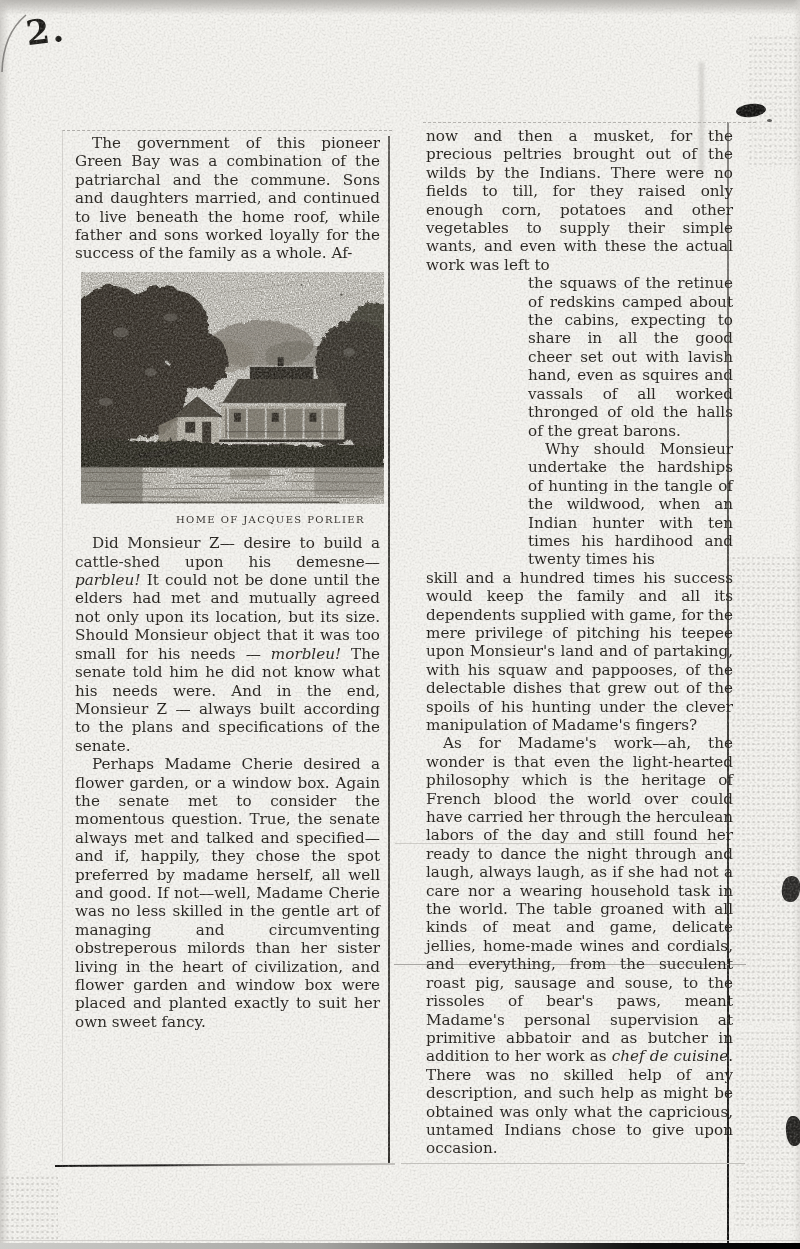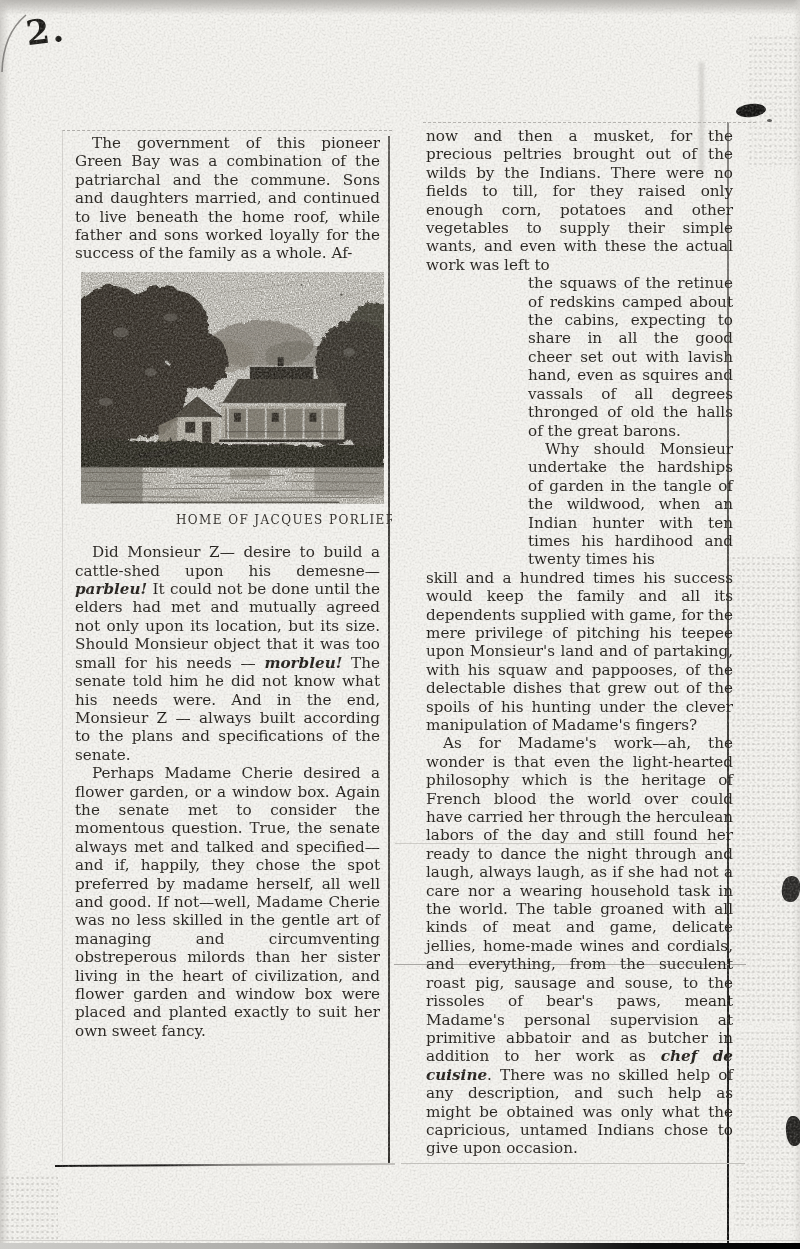--- a/index.html
+++ b/index.html
@@ -54,23 +54,23 @@
   .left-col{left:62px;top:130px;width:330px;height:1032px;
     padding:3px 12px 0 12px;box-sizing:border-box;overflow:hidden;
     border-top:1px dashed #aeaca8;border-left:1px solid #d9d7d3;}
   .right-col{left:400px;top:122px;width:333px;
     padding:4px 23px 0 3px;box-sizing:border-box;
     border-top:1px dashed #b7b5b1;margin-left:23px;}
   .narrow{margin-left:102px;width:205px;}
   
   figure{margin:9px 0 5px 6px;padding:0;}
   figure svg{display:block;}
-  figcaption{margin-top:7px;margin-bottom:14px;padding-left:95px;
-    font-size:12px;letter-spacing:1.4px;color:#2c2925;white-space:nowrap;}
-  i{font-style:italic;font-weight:bold;}
+  figcaption{margin-top:7px;margin-bottom:5px;padding-left:95px;
+    font-size:10px;letter-spacing:1.4px;color:#2c2925;white-space:nowrap;}
+  i{font-style:italic;}
 </style>
 </head>
 <body>
 
 <div class="top-edge"></div>
 <div class="left-edge"></div>
 <div class="right-edge"></div>
 <svg class="corner-arc" width="60" height="70">
   <path d="M2,66 Q3,28 26,9" fill="none" stroke="#6b6966" stroke-width="1.6" opacity="0.8"></path>
 </svg>
@@ -220,22 +220,22 @@
     <figcaption>HOME OF JACQUES PORLIER</figcaption>
   </figure>
 
   <p class="ind">Did Monsieur Z— desire to build a cattle-shed upon his demesne—<i>parbleu!</i>  It could not be done until the elders had met and mutually agreed not only upon its location, but its size. Should Monsieur object that it was too small for his needs — <i>morbleu!</i>  The senate told him he did not know what his needs were.  And in the end, Monsieur Z — always built according to the plans and specifications of the senate.</p>
   <p class="ind">Perhaps Madame Cherie desired a flower garden, or a window box.  Again the senate met to consider the momentous question.  True, the senate always met and talked and specified—and if, happily, they chose the spot preferred by madame herself, all well and good. If not—well, Madame Cherie was no less skilled in the gentle art of managing and circumventing obstreperous milords than her sister living in the heart of civilization, and flower garden and window box were placed and planted exactly to suit her own sweet fancy.</p>
 </div>
 
 <div class="column right-col">
   <p>now and then a musket, for the precious peltries brought out of the wilds by the Indians.  There were no fields to till, for they raised only enough corn, potatoes and other vegetables to supply their simple wants, and even with these the actual work was left to</p>
   <div class="narrow">
-    <p>the squaws of the retinue of redskins camped about the cabins, expecting to share in all the good cheer set out with lavish hand, even as squires and vassals of all degrees thronged of old the halls of the great barons.</p>
-    <p class="ind">Why should Monsieur undertake the hardships of garden in the tangle of the wildwood, when an Indian hunter with ten times his hardihood and twenty times his</p>
+    <p>the squaws of the retinue of redskins camped about the cabins, expecting to share in all the good cheer set out with lavish hand, even as squires and vassals of all worked thronged of old the halls of the great barons.</p>
+    <p class="ind">Why should Monsieur undertake the hardships of hunting in the tangle of the wildwood, when an Indian hunter with ten times his hardihood and twenty times his</p>
   </div>
   <p>skill and a hundred times his success would keep the family and all its dependents supplied with game, for the mere privilege of pitching his teepee upon Monsieur's land and of partaking, with his squaw and pappooses, of the delectable dishes that grew out of the spoils of his hunting under the clever manipulation of Madame's fingers?</p>
   <p class="ind">As for Madame's work—ah, the wonder is that even the light-hearted philosophy which is the heritage of French blood the world over could have carried her through the herculean labors of the day and still found her ready to dance the night through and laugh, always laugh, as if she had not a care nor a wearing household task in the world. The table groaned with all kinds of meat and game, delicate jellies, home-made wines and cordials, and everything, from the succulent roast pig, sausage and souse, to the rissoles of bear's paws, meant Madame's personal supervision at primitive abbatoir and as butcher in addition to her work as <i>chef de cuisine</i>.  There was no skilled help of any description, and such help as might be obtained was only what the capricious, untamed Indians chose to give upon occasion.</p>
 </div>
 
 <svg class="page-grain" width="800" height="1249">
   <filter id="pgrain">
     <feTurbulence type="fractalNoise" baseFrequency="0.5" numOctaves="2" seed="2"></feTurbulence>
     <feColorMatrix type="matrix" values="0 0 0 0 0.45  0 0 0 0 0.44  0 0 0 0 0.42  0.8 0.8 0.8 0 -1.05"></feColorMatrix>
   </filter>

